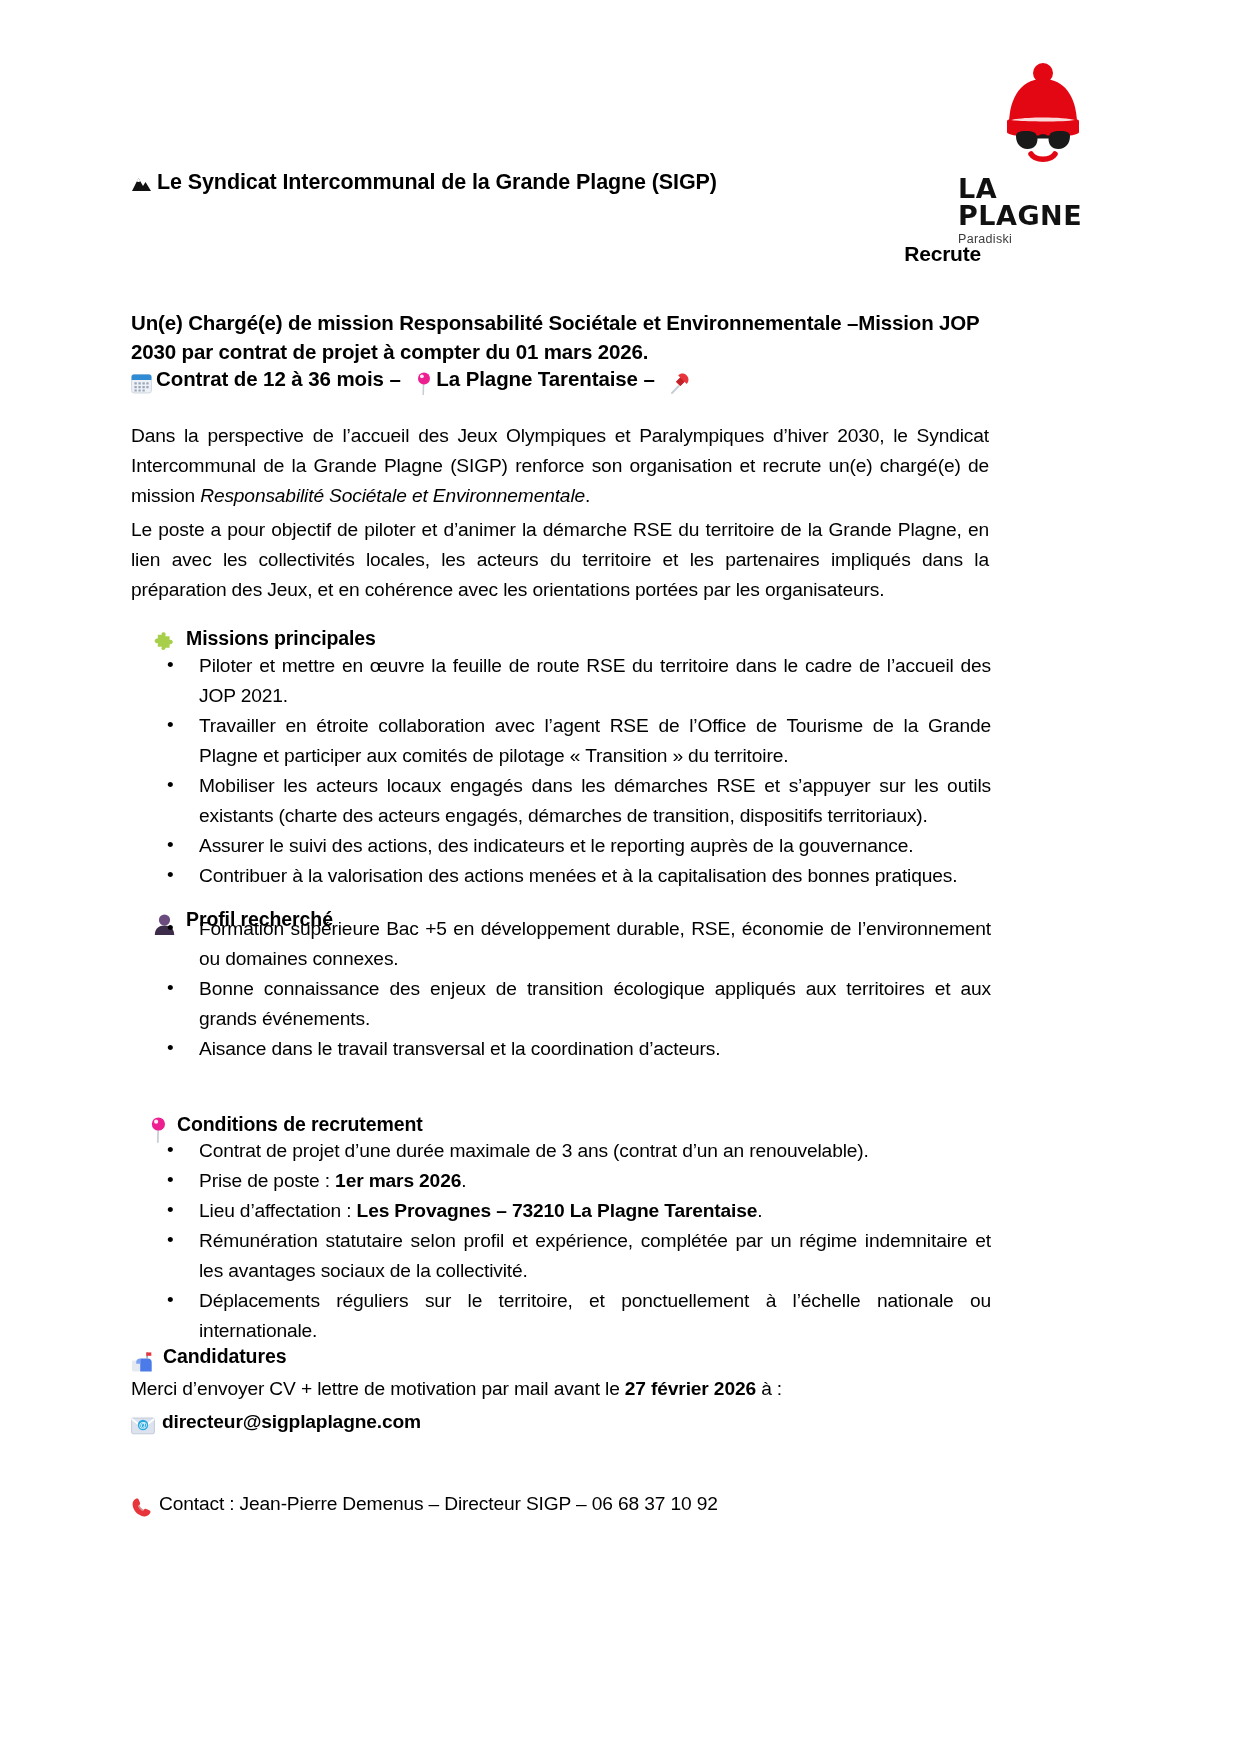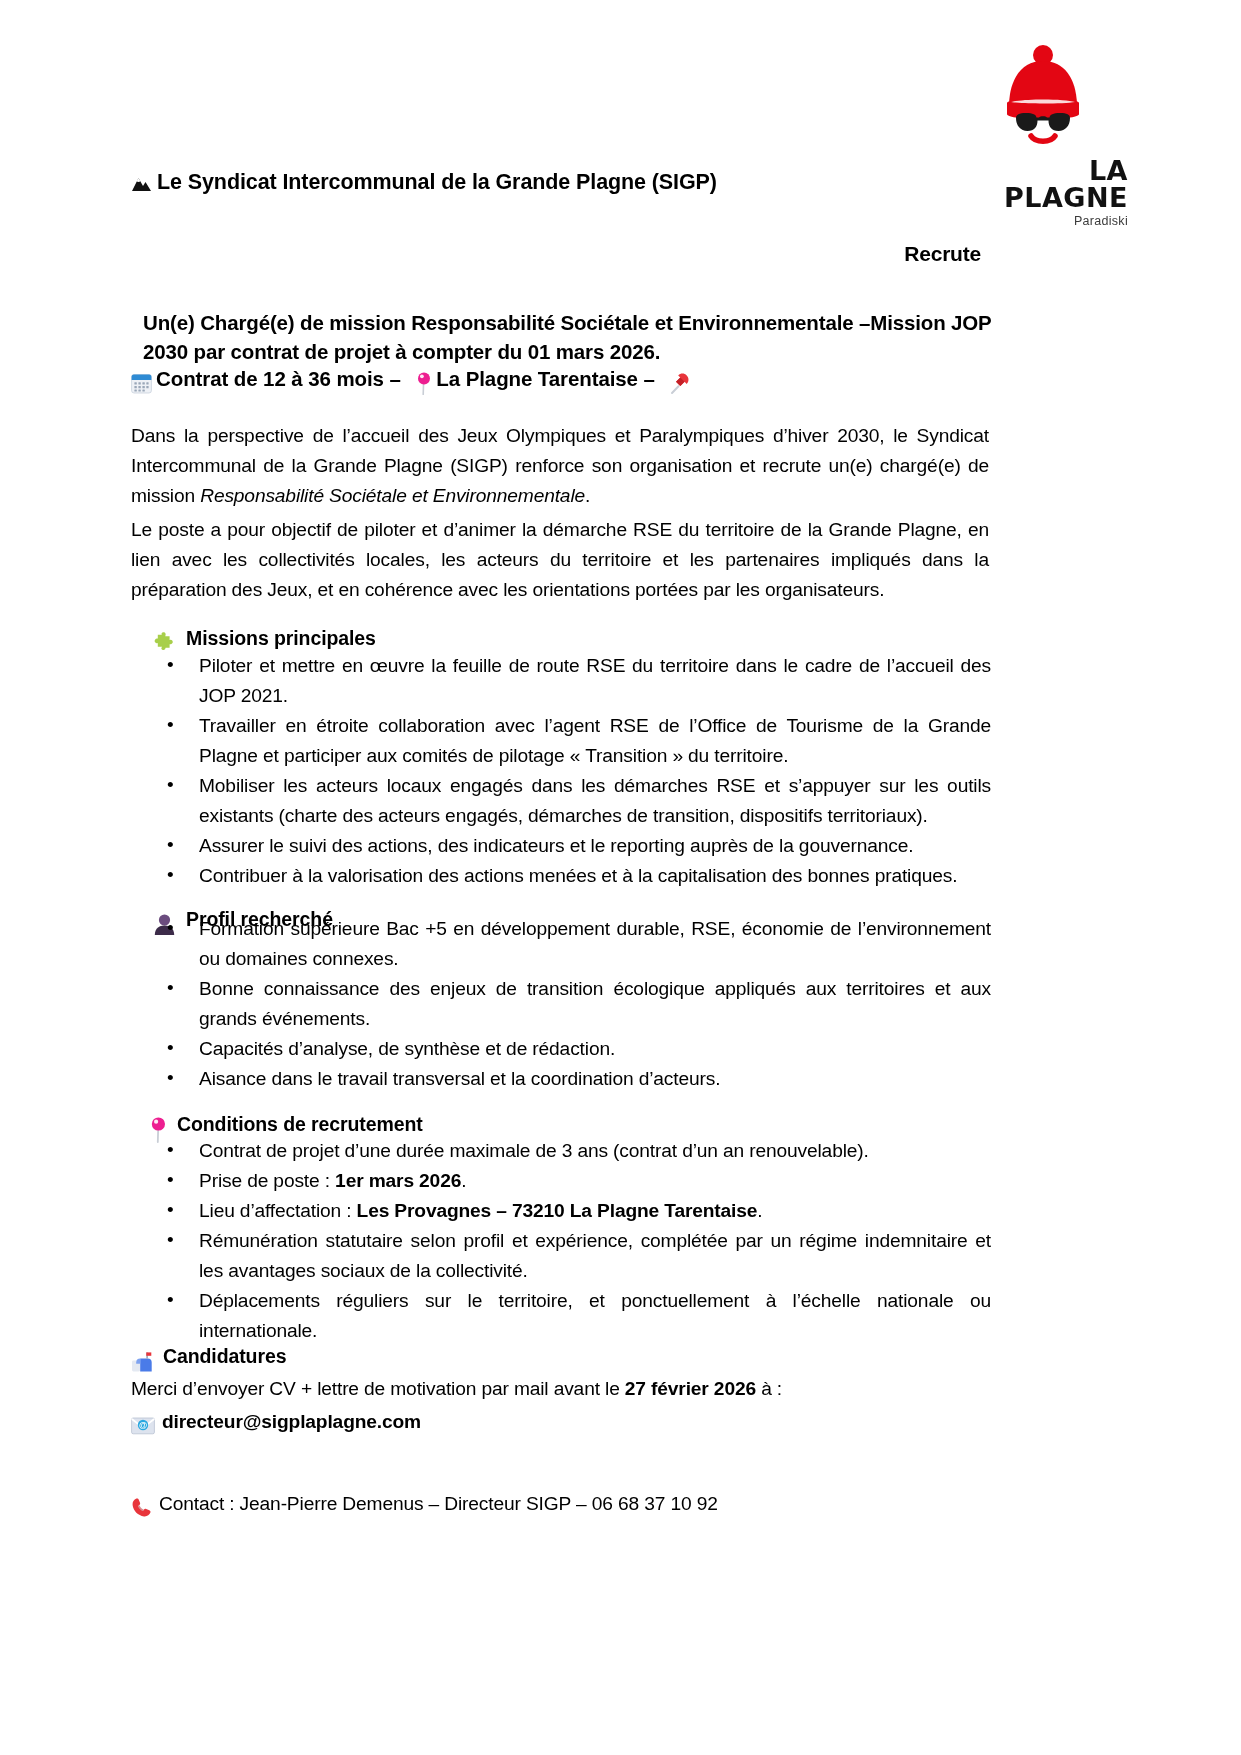--- a/index.html
+++ b/index.html
@@ -19,23 +19,23 @@
     margin: 0 auto;
     box-sizing: border-box;
     padding: 0;
     overflow: hidden;
   }
 
   
   .logo-block {
     position: absolute;
     right: 113px;
-    top: 44px;
+    top: 62px;
     width: 170px;
-    text-align: right;
+    text-align: left;
   }
   .logo-mark {
     width: 130px;
     height: 112px;
     margin: 0 auto;
     position: relative;
   }
   .logo-wordmark {
     font-family: "DejaVu Sans", sans-serif;
     font-weight: bold;
@@ -72,21 +72,21 @@
     top: 242px;
     width: 850px;
     text-align: right;
     font-size: 21px;
     font-weight: bold;
     letter-spacing: -0.2px;
   }
 
   .job-title {
     position: absolute;
-    left: 143px;
+    left: 131px;
     top: 308px;
     width: 858px;
     font-size: 20.5px;
     font-weight: bold;
     line-height: 1.43;
     letter-spacing: -0.15px;
   }
 
   .contract-line {
     position: absolute;
@@ -277,21 +277,20 @@
     <span class="sic">
       <svg width="23" height="23" viewBox="0 0 23 23" xmlns="http://www.w3.org/2000/svg" aria-hidden="true">
         <circle cx="11.5" cy="7" r="5.6" fill="#6B4C7E"></circle>
         <path d="M1.8 22 C1.8 15.6 6.2 12.6 11.5 12.6 C16.8 12.6 21.2 15.6 21.2 22 Z" fill="#3C2B49"></path>
       </svg>
     </span><span>Profil recherché</span>
   </div>
   <ul class="bl ul-profil">
     <li>Formation supérieure Bac +5 en développement durable, RSE, économie de l’environnement ou domaines connexes.</li>
     <li>Bonne connaissance des enjeux de transition écologique appliqués aux territoires et aux grands événements.</li>
-    <li class="nojust">Capacités d’analyse, de synthèse et de rédaction.</li>
     <li class="nojust">Aisance dans le travail transversal et la coordination d’acteurs.</li>
   </ul>
 
   <div class="section-head sh-conditions">
     <span class="sic">
       <svg width="17" height="26" viewBox="0 0 17 26" xmlns="http://www.w3.org/2000/svg" aria-hidden="true">
         <path d="M8.2 11 L7.8 25" stroke="#C9CED6" stroke-width="1.8" stroke-linecap="round"></path>
         <circle cx="8.4" cy="7" r="6.6" fill="#ED1E90"></circle>
         <circle cx="6.1" cy="4.7" r="2.1" fill="#ffffff" opacity="0.9"></circle>
       </svg>

